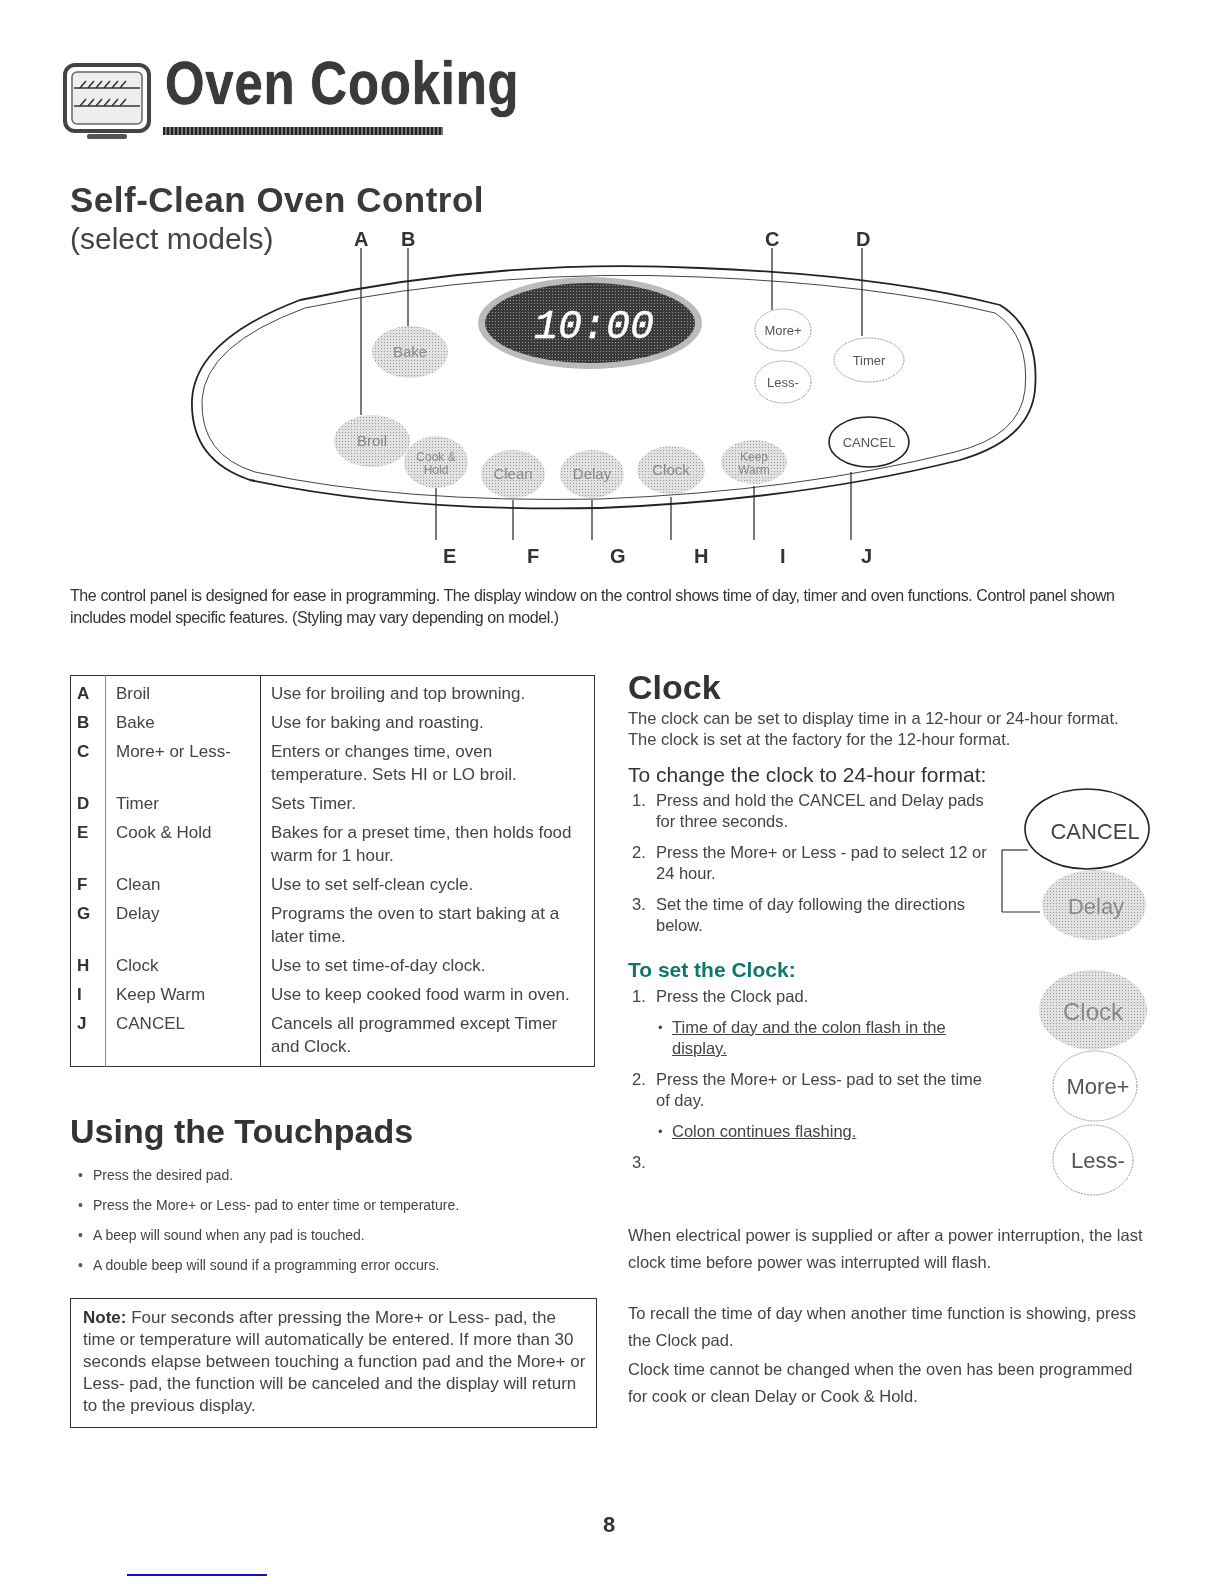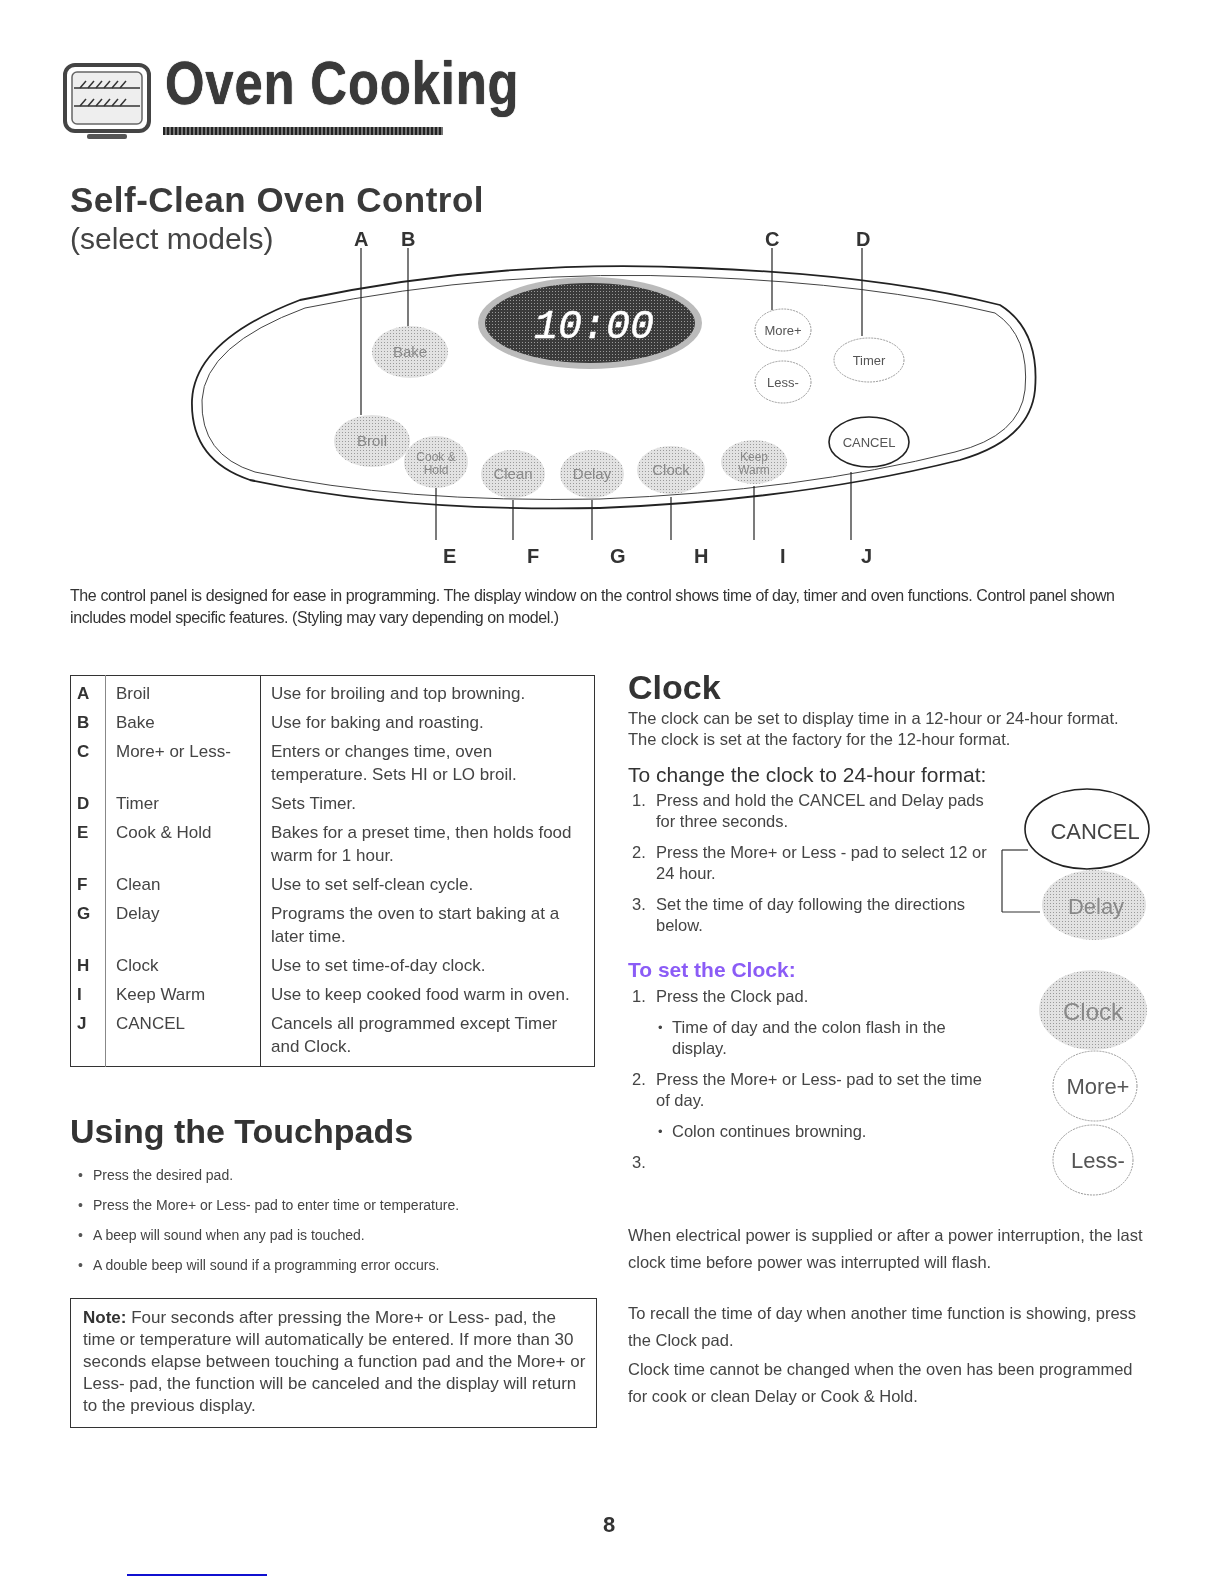--- a/index.html
+++ b/index.html
@@ -45,25 +45,25 @@
      font-size: 17px; line-height: 22px; color: #444; }
   #note-box b { color: #333; }
 
   
   #clock-title { left: 628px; top: 668px; font-size: 34px; font-weight: bold; color: #333; }
   #clock-intro { left: 628px; top: 708px; width: 520px; font-size: 16.5px; line-height: 21px; color: #444; }
   #format-title { left: 628px; top: 763px; font-size: 21px; font-weight: normal; color: #333; }
   .steps { margin: 0; padding: 0; list-style: none; }
   .steps > li { font-size: 16.5px; line-height: 21px; color: #444; position: relative; padding-left: 28px; margin-bottom: 10px; }
   .steps > li > .num { position: absolute; left: 4px; top: 0; }
-  .substeps { list-style: none; padding: 0; margin: 10px 0 0 0; }
+  .substeps { list-style: none; padding: 0; margin: 10px 0 0 0; text-decoration: underline; }
   .substeps li { position: relative; padding-left: 16px; }
   .substeps li::before { content: "•"; position: absolute; left: 2px; top: 0; font-size: 13px; }
   #format-steps { left: 628px; top: 790px; width: 370px; }
-  #set-title { left: 628px; top: 958px; font-size: 21px; font-weight: bold; color: #8b5cf6; }
+  #set-title { left: 628px; top: 958px; font-size: 21px; font-weight: bold; color: #0f766e; }
   #set-steps { left: 628px; top: 986px; width: 370px; }
   .para { font-size: 16.5px; line-height: 27px; color: #444; width: 520px; left: 628px; }
   #para1 { top: 1222px; }
   #para2 { top: 1300px; }
   #para3 { top: 1356px; }
 
   .pad-svg { overflow: visible; }
   #side-pads { left: 990px; top: 820px; width: 170px; height: 400px; }
 
   #page-number { left: 603px; top: 1512px; font-size: 22px; font-weight: bold; color: #333; }
@@ -266,21 +266,21 @@
   <li><span class="num">3.</span><span>Set the time of day following the directions below.</span></li>
 </ol>
 <div id="set-title" class="abs">To set the Clock:</div>
 <ol id="set-steps" class="abs steps">
   <li><span class="num">1.</span><span>Press the Clock pad.</span>
     <ul class="substeps">
         <li>Time of day and the colon flash in the display.</li>
       </ul></li>
   <li><span class="num">2.</span><span>Press the More+ or Less- pad to set the time of day.</span>
     <ul class="substeps">
-        <li>Colon continues browning.</li>
+        <li>Colon continues flashing.</li>
       </ul></li>
   <li><span class="num">3.</span></li>
 </ol>
 <div id="para1" class="abs para">When electrical power is supplied or after a power interruption, the last clock time before power was interrupted will flash.</div>
 <div id="para2" class="abs para">To recall the time of day when another time function is showing, press the Clock pad.</div>
 <div id="para3" class="abs para">Clock time cannot be changed when the oven has been programmed for cook or clean Delay or Cook &amp; Hold.</div>
 
 <svg id="side-pads" class="abs pad-svg" viewBox="990 820 170 400">
   <defs>
     <pattern id="dots2" width="3" height="3" patternUnits="userSpaceOnUse">

